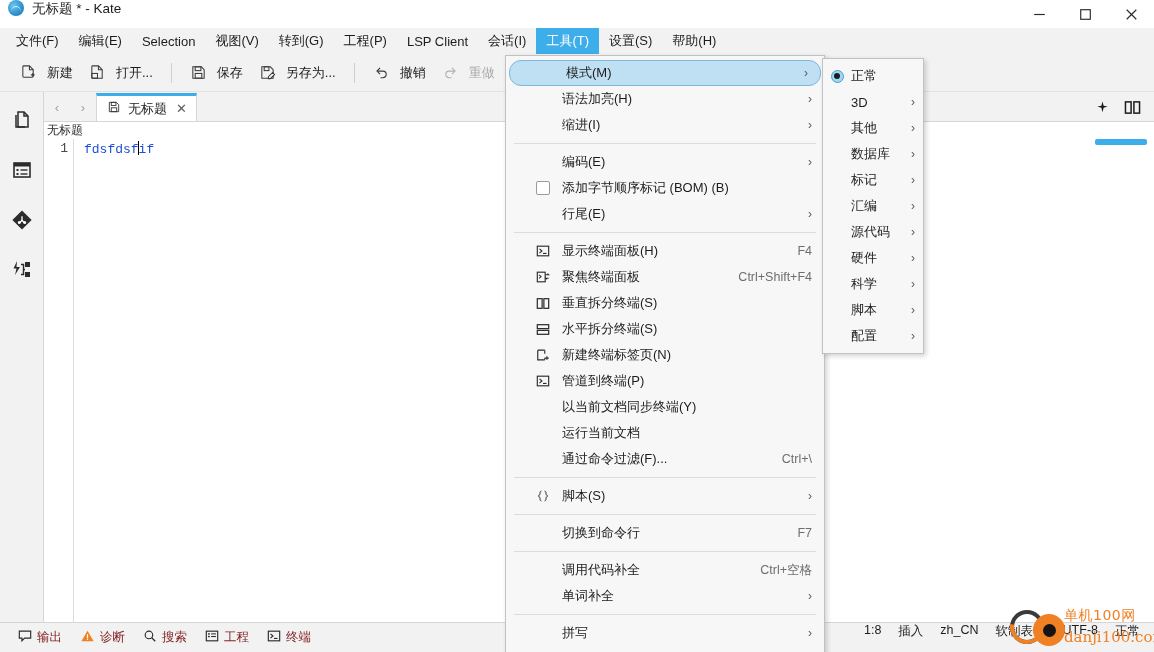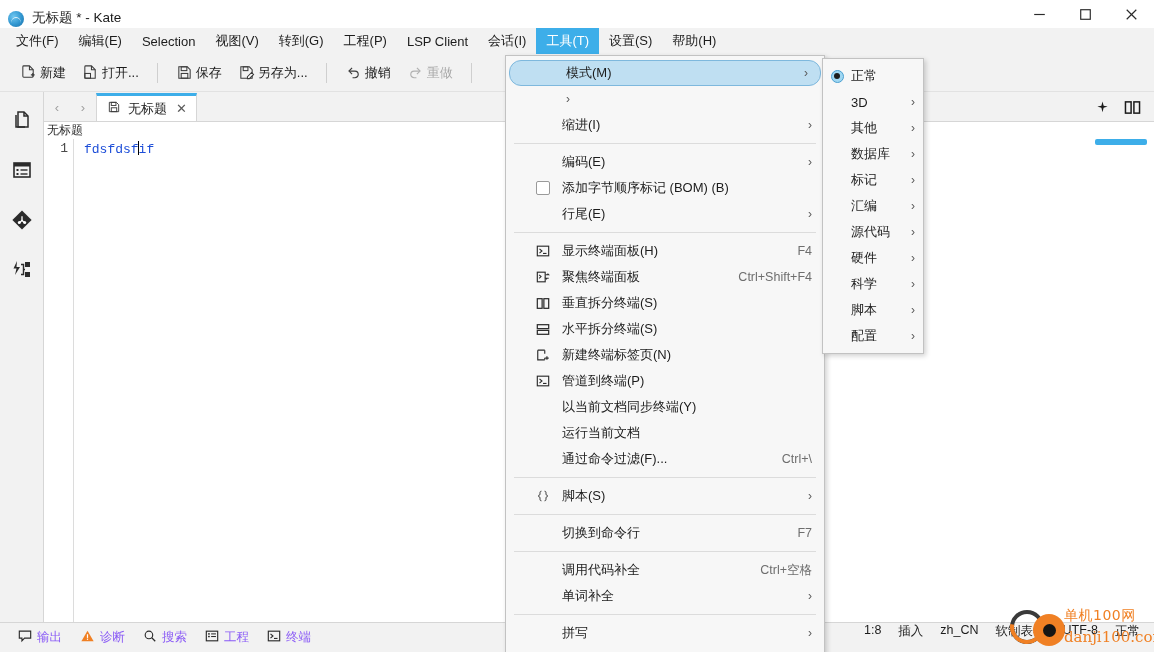--- a/index.html
+++ b/index.html
@@ -9,21 +9,21 @@
     font-size: 13px;
     color: #1c1c1c;
     background: #ffffff;
     overflow: hidden;
   }
   #app { position: relative; width: 1154px; height: 652px; background: #f2f2f2; }
 
   
   .titlebar {
     position: absolute; left: 0; top: 0; width: 1154px; height: 28px;
-    background: #ffffff; display: flex; align-items: flex-end;
+    background: #ffffff; display: flex; align-items: flex-start;
     border-bottom: 1px solid #ffffff;
   }
   .title-ico {
     width: 16px; height: 16px; margin-left: 8px; margin-right: 8px;
     border-radius: 50%;
     background: radial-gradient(circle at 35% 35%, #6ec6f0 0%, #2f95cf 55%, #1d6fa5 100%);
     position: relative; flex: none;
   }
   .title-ico::after {
     content: ""; position: absolute; left: 3px; top: 6px; width: 10px; height: 5px;
@@ -49,21 +49,21 @@
   }
   .menubar-item.active { background: #3daee9; color: #ffffff; }
 
   
   .toolbar {
     position: absolute; left: 0; top: 54px; width: 1154px; height: 38px;
     background: #f2f2f2; display: flex; align-items: center; padding-left: 12px;
     border-bottom: 1px solid #e2e2e2;
   }
   .tb-item {
-    display: flex; align-items: center; gap: 3px; padding: 4px 8px; height: 28px;
+    display: flex; align-items: center; gap: 10px; padding: 4px 8px; height: 28px;
     white-space: nowrap; color: #1c1c1c; font-size: 13px;
   }
   .tb-item.disabled { color: #a8a8a8; }
   .tb-sep { width: 1px; height: 20px; background: #cfcfcf; margin: 0 10px; }
   .ico { width: 17px; height: 17px; display: block; flex: none; }
 
   
   .rail {
     position: absolute; left: 0; top: 92px; width: 44px; height: 530px;
     background: #f2f2f2; border-right: 1px solid #d6d6d6;
@@ -120,21 +120,21 @@
   }
 
   
   .botstrip {
     position: absolute; left: 0; top: 622px; width: 820px; height: 30px;
     background: #f2f2f2; border-top: 1px solid #d6d6d6;
     display: flex; align-items: center; padding-left: 10px; gap: 2px;
   }
   .bot-item {
     display: flex; align-items: center; gap: 5px; padding: 3px 8px;
-    font-size: 12.5px; color: #8b5cf6; white-space: nowrap;
+    font-size: 12.5px; color: #7f1d1d; white-space: nowrap;
   }
 
   
   .statusbar {
     position: absolute; left: 820px; top: 622px; width: 334px; height: 30px;
     background: #f2f2f2; border-top: 1px solid #d6d6d6; border-left: 1px solid #d6d6d6;
     display: flex; align-items: flex-start; justify-content: flex-end; gap: 17px;
     padding-right: 14px; font-size: 12.5px; color: #1c1c1c; white-space: nowrap;
   }
 
@@ -467,20 +467,21 @@
 
   <div class="menu">
 
     <div class="mi sel">
       <span class="mi-ico"></span>
       <span class="mi-label">模式(M)</span>
       <span class="mi-arrow">›</span>
     </div>
     <div class="mi">
       <span class="mi-ico"></span>
+      <span class="mi-label">语法加亮(H)</span>
       <span class="mi-arrow">›</span>
     </div>
     <div class="mi">
       <span class="mi-ico"></span>
       <span class="mi-label">缩进(I)</span>
       <span class="mi-arrow">›</span>
     </div>
 
     <div class="msep"></div>
 

